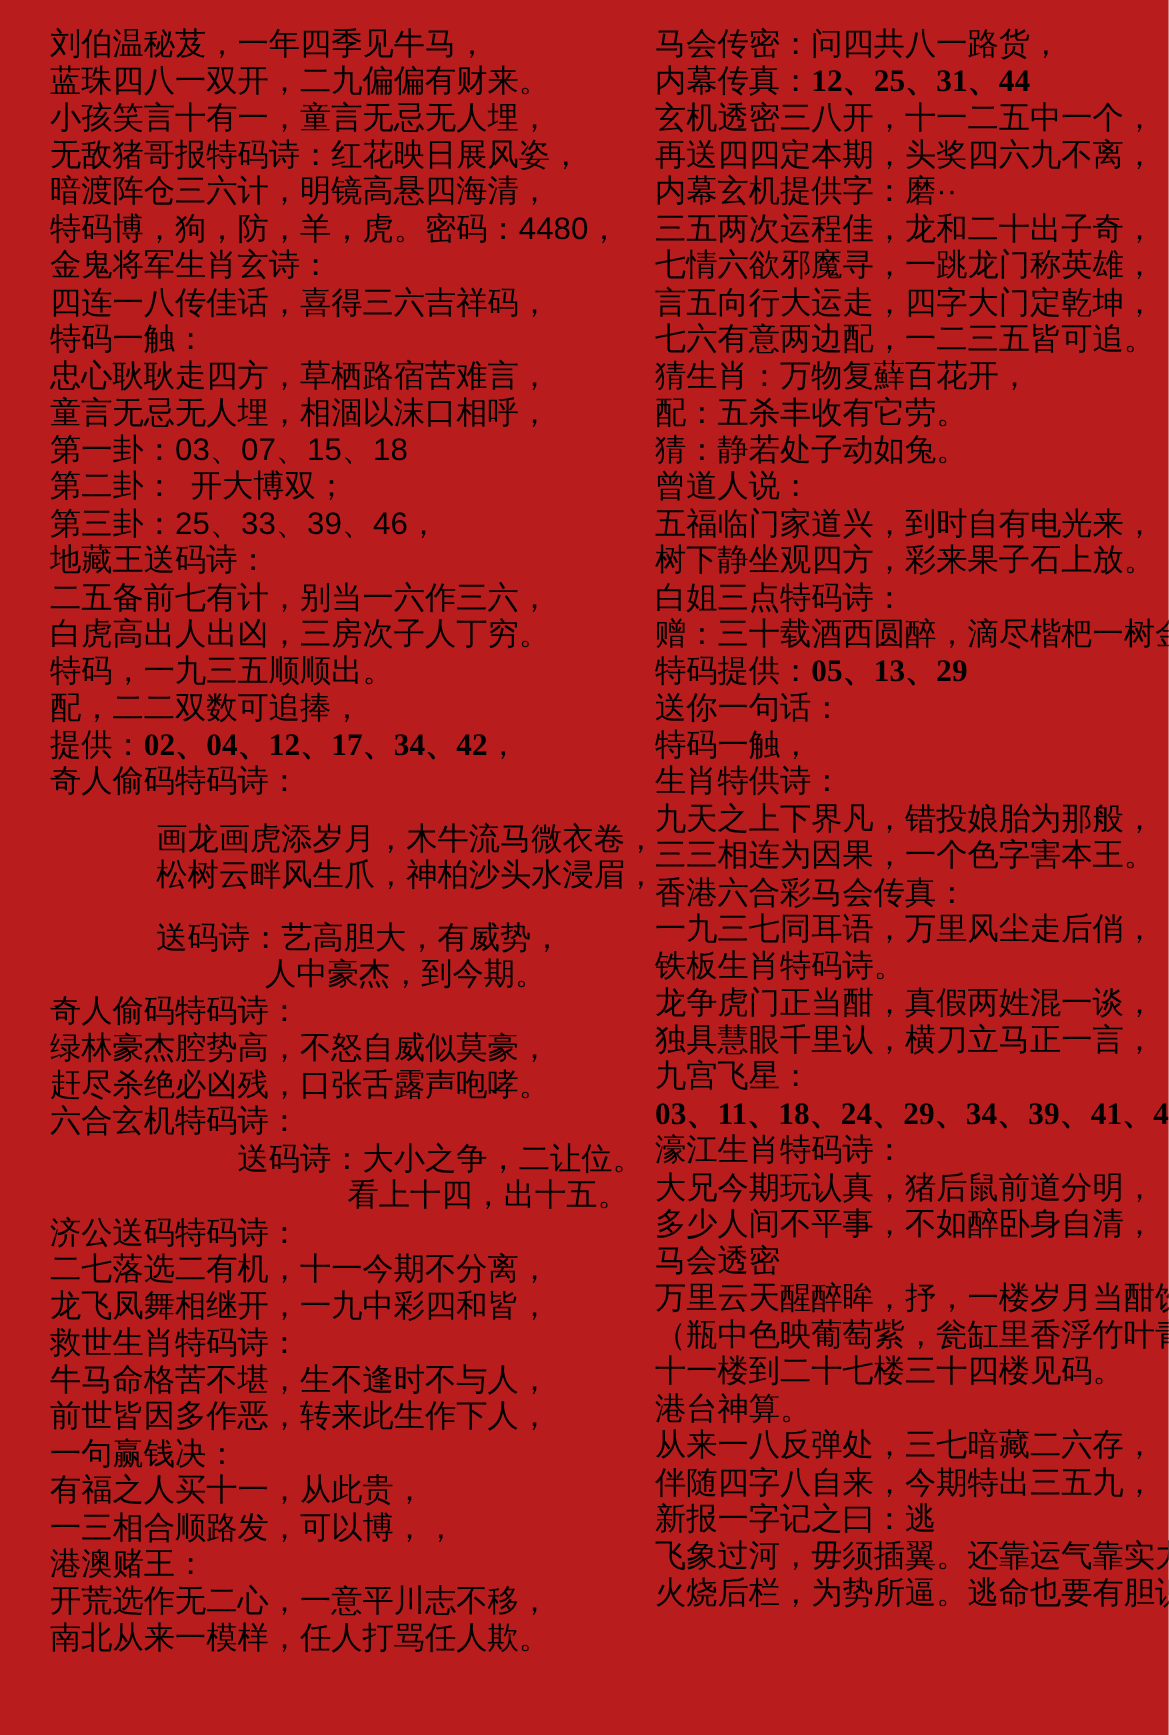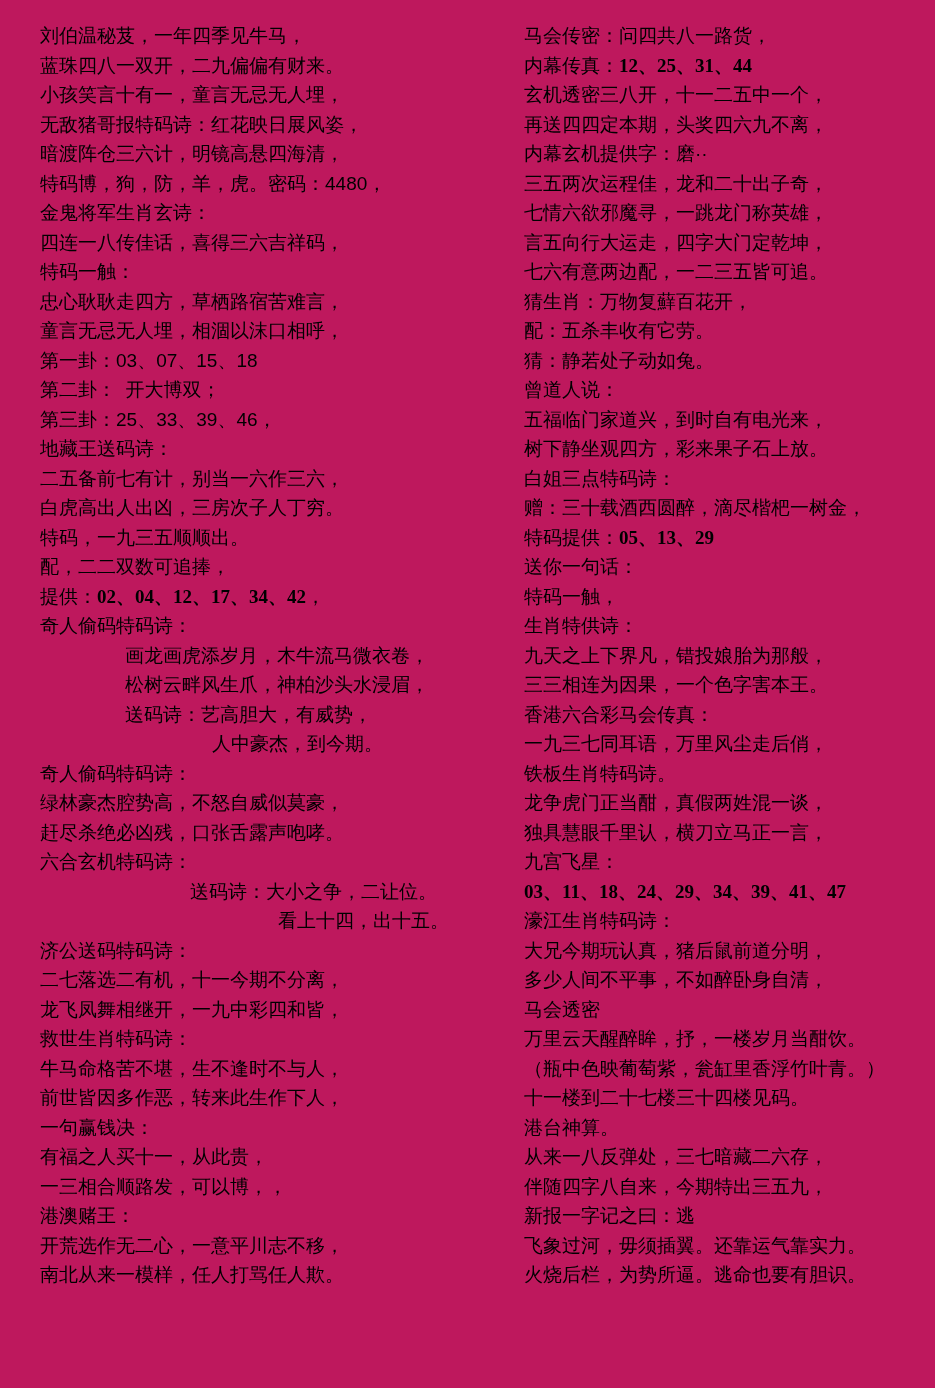--- a/index.html
+++ b/index.html
@@ -4,24 +4,24 @@
 <style>
   html, body {
     margin: 0;
     padding: 0;
     background: #ffffff;
   }
   .page {
     position: relative;
     width: 935px;
     height: 1388px;
-    background: #be185d;
+    background: #b91c1c;
     color: #000000;
     font-family: "Liberation Sans", sans-serif;
-    font-size: 19px;
+    font-size: 25px;
     overflow: hidden;
   }
   .col {
     position: absolute;
     top: 21px;
     white-space: nowrap;
   }
   .col-left  { left: 40px;  }
   .col-right { left: 524px; }
   .line {
@@ -56,23 +56,23 @@
       <div class="line"><span class="seg-regular">第一卦：03、07、15、18</span></div>
       <div class="line"><span class="seg-regular">第二卦： 开大博双；</span></div>
       <div class="line"><span class="seg-regular">第三卦：25、33、39、46，</span></div>
       <div class="line"><span class="seg-regular">地藏王送码诗：</span></div>
       <div class="line"><span class="seg-regular">二五备前七有计，别当一六作三六，</span></div>
       <div class="line"><span class="seg-regular">白虎高出人出凶，三房次子人丁穷。</span></div>
       <div class="line"><span class="seg-regular">特码，一九三五顺顺出。</span></div>
       <div class="line"><span class="seg-regular">配，二二双数可追捧，</span></div>
       <div class="line"><span class="seg-regular">提供：</span><span class="seg-bold-number">02、04、12、17、34、42</span><span class="seg-regular">，</span></div>
       <div class="line"><span class="seg-regular">奇人偷码特码诗：</span></div>
-      <div class="line" style="padding-left: 85px;"><span class="seg-regular">画龙画虎添岁月，木牛流马微衣卷，</span></div>
+      <div class="line" style="padding-left: 85px; margin-top: 16px;"><span class="seg-regular">画龙画虎添岁月，木牛流马微衣卷，</span></div>
       <div class="line" style="padding-left: 85px;"><span class="seg-regular">松树云畔风生爪，神柏沙头水浸眉，</span></div>
-      <div class="line" style="padding-left: 85px;"><span class="seg-regular">送码诗：艺高胆大，有威势，</span></div>
+      <div class="line" style="padding-left: 85px; margin-top: 20px;"><span class="seg-regular">送码诗：艺高胆大，有威势，</span></div>
       <div class="line" style="padding-left: 172px;"><span class="seg-regular">人中豪杰，到今期。</span></div>
       <div class="line"><span class="seg-regular">奇人偷码特码诗：</span></div>
       <div class="line"><span class="seg-regular">绿林豪杰腔势高，不怒自威似莫豪，</span></div>
       <div class="line"><span class="seg-regular">赶尽杀绝必凶残，口张舌露声咆哮。</span></div>
       <div class="line"><span class="seg-regular">六合玄机特码诗：</span></div>
       <div class="line" style="padding-left: 150px;"><span class="seg-regular">送码诗：大小之争，二让位。</span></div>
       <div class="line" style="padding-left: 238px;"><span class="seg-regular">看上十四，出十五。</span></div>
       <div class="line"><span class="seg-regular">济公送码特码诗：</span></div>
       <div class="line"><span class="seg-regular">二七落选二有机，十一今期不分离，</span></div>
       <div class="line"><span class="seg-regular">龙飞凤舞相继开，一九中彩四和皆，</span></div>

